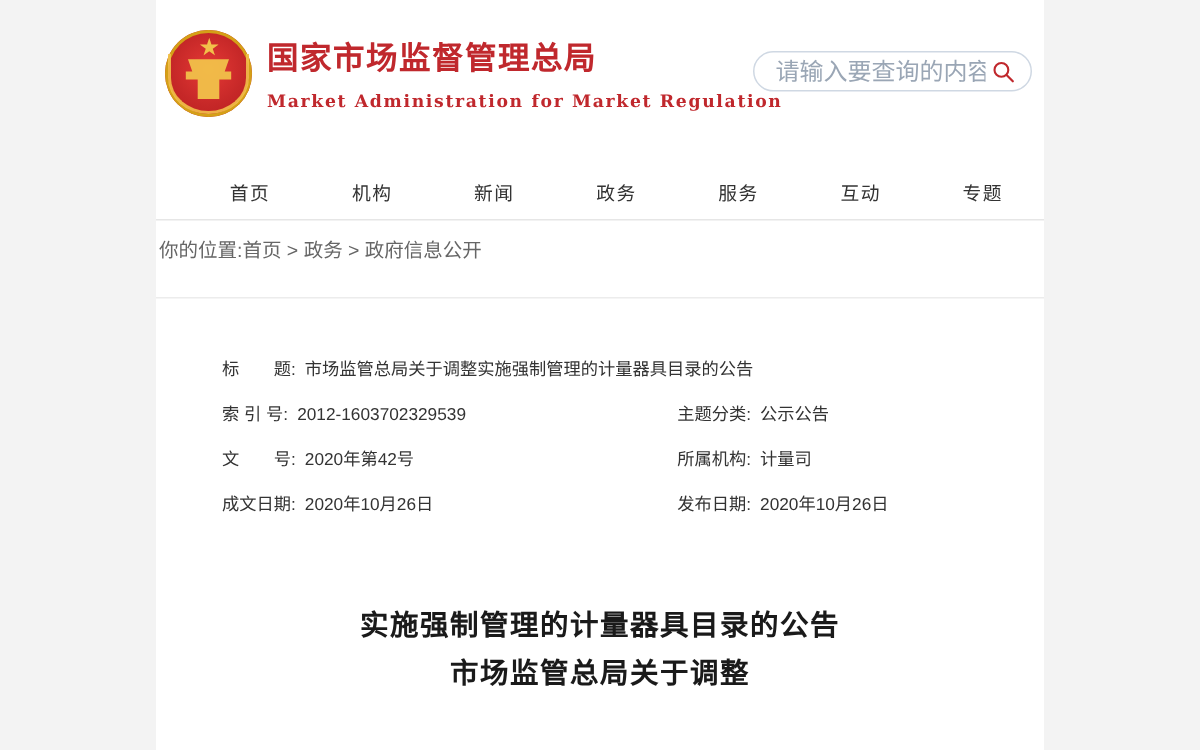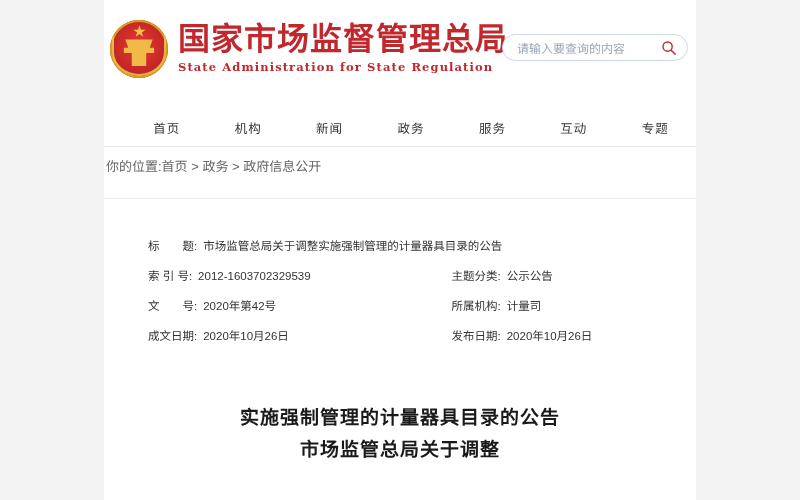--- a/index.html
+++ b/index.html
@@ -93,21 +93,21 @@
     box-sizing: border-box;
     opacity: .9;
   }
   .title-block {
     position: absolute;
     left: 74px;
     top: 22px;
   }
   .title-cn {
     font-family: "DejaVu Serif", "Liberation Serif", serif;
-    font-size: 32px;
+    font-size: 21px;
     font-weight: bold;
     color: #c0282d;
     letter-spacing: 1px;
     line-height: 34px;
     white-space: nowrap;
   }
   .title-en {
     margin-top: 4px;
     font-family: "DejaVu Serif", "Liberation Serif", serif;
     font-size: 11.5px;
@@ -129,21 +129,21 @@
   }
   .search-input {
     position: absolute;
     left: 12px;
     top: 0;
     width: 140px;
     height: 25px;
     border: none;
     outline: none;
     background: transparent;
-    font-size: 12px;
+    font-size: 16px;
     color: #333;
     font-family: "Liberation Sans", sans-serif;
   }
   .search-input::placeholder { color: #9aa6b5; }
   .search-icon {
     position: absolute;
     right: 10px;
     top: 5px;
     width: 16px;
     height: 16px;
@@ -236,21 +236,21 @@
 
     <div class="header">
       <div class="emblem">
         <div class="emblem-circle"></div>
         <div class="emblem-wheat"></div>
         <div class="emblem-inner"></div>
         <div class="emblem-star">★</div>
       </div>
       <div class="title-block">
         <div class="title-cn">国家市场监督管理总局</div>
-        <div class="title-en">State Administration for State Regulation</div>
+        <div class="title-en">Market Administration for Market Regulation</div>
       </div>
 
       <div class="search-box">
         <input class="search-input" type="text" placeholder="请输入要查询的内容" style="">
         <span class="search-icon">
           <svg width="16" height="16" viewBox="0 0 16 16">
             <circle cx="6.6" cy="6.6" r="4.6" fill="none" stroke="#c0282d" stroke-width="1.4"></circle>
             <line x1="10.2" y1="10.2" x2="14.2" y2="14.2" stroke="#c0282d" stroke-width="1.5" stroke-linecap="round"></line>
           </svg>
         </span>

